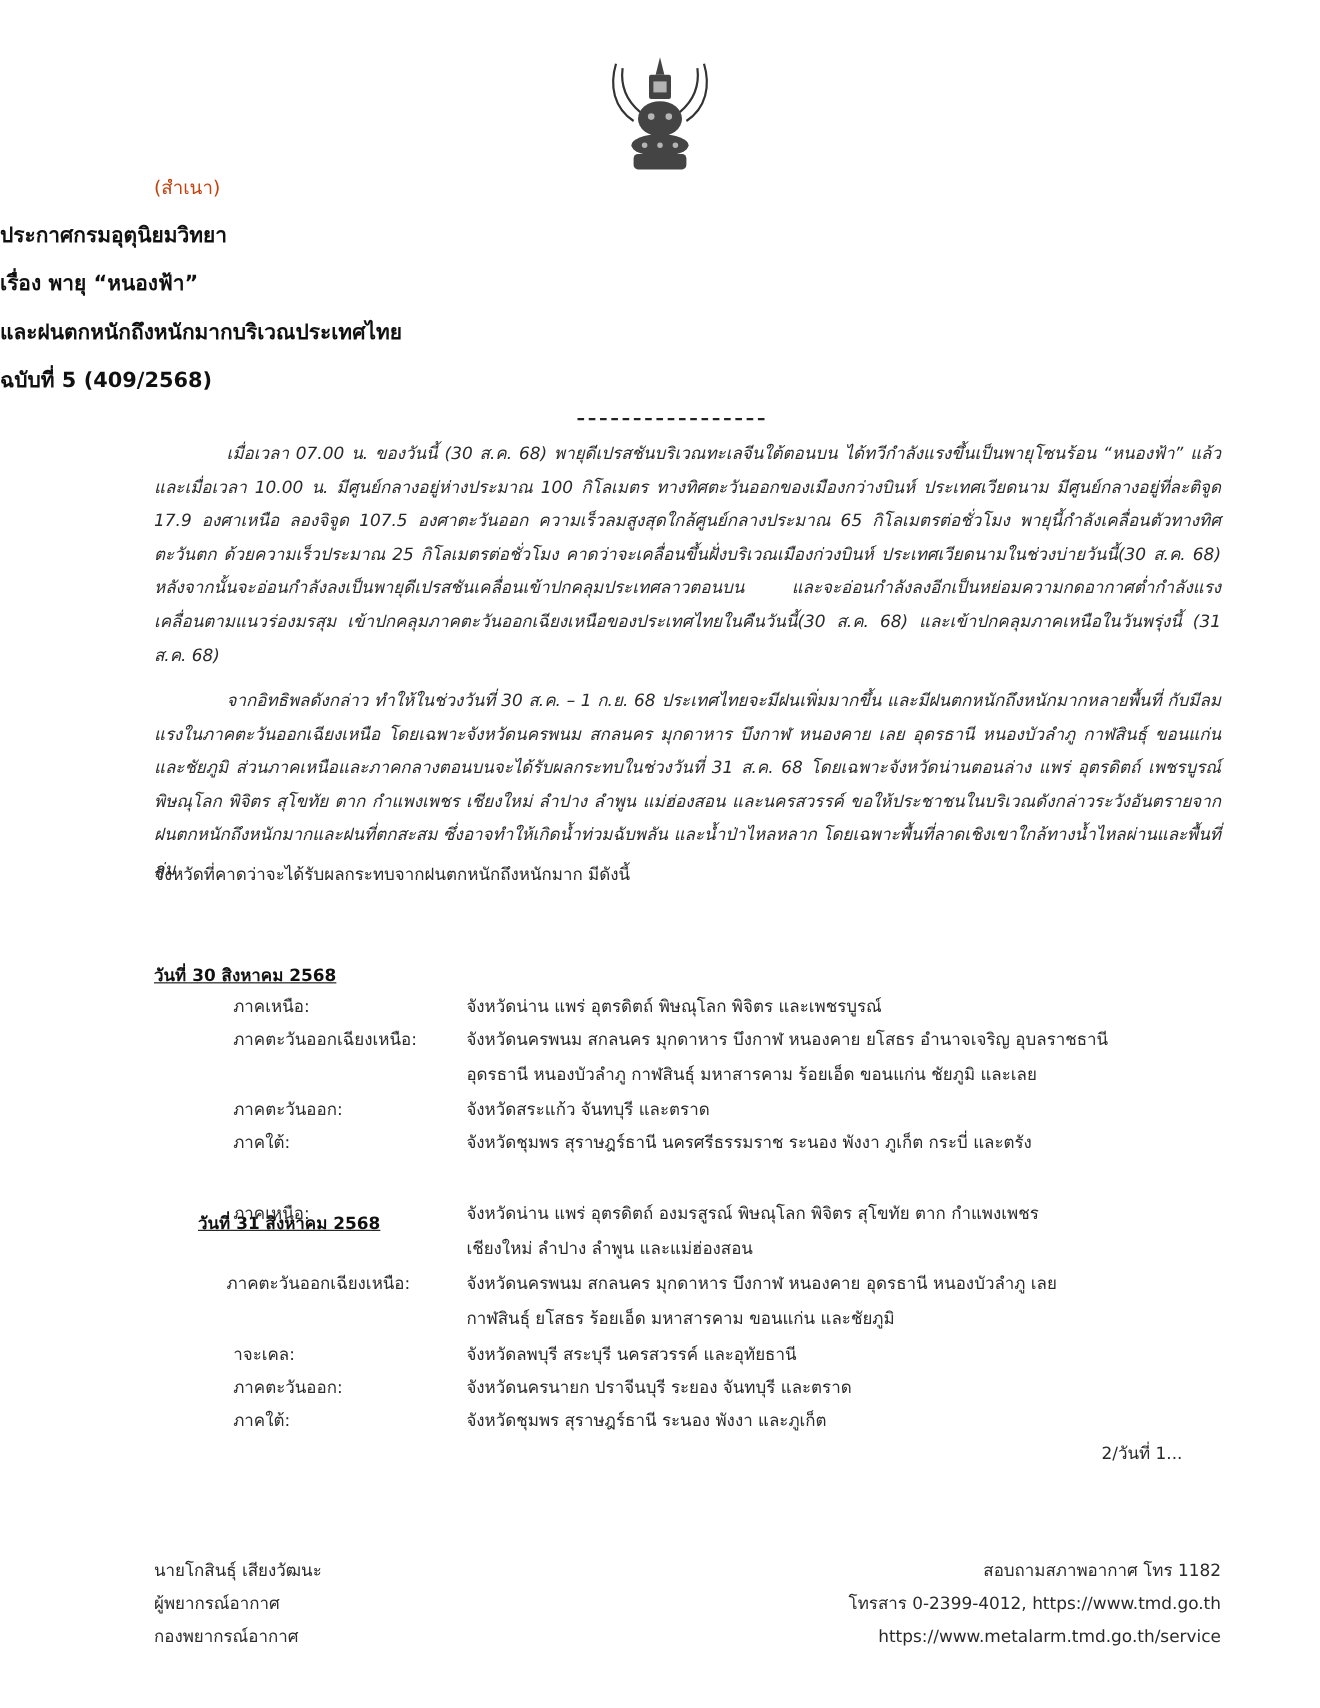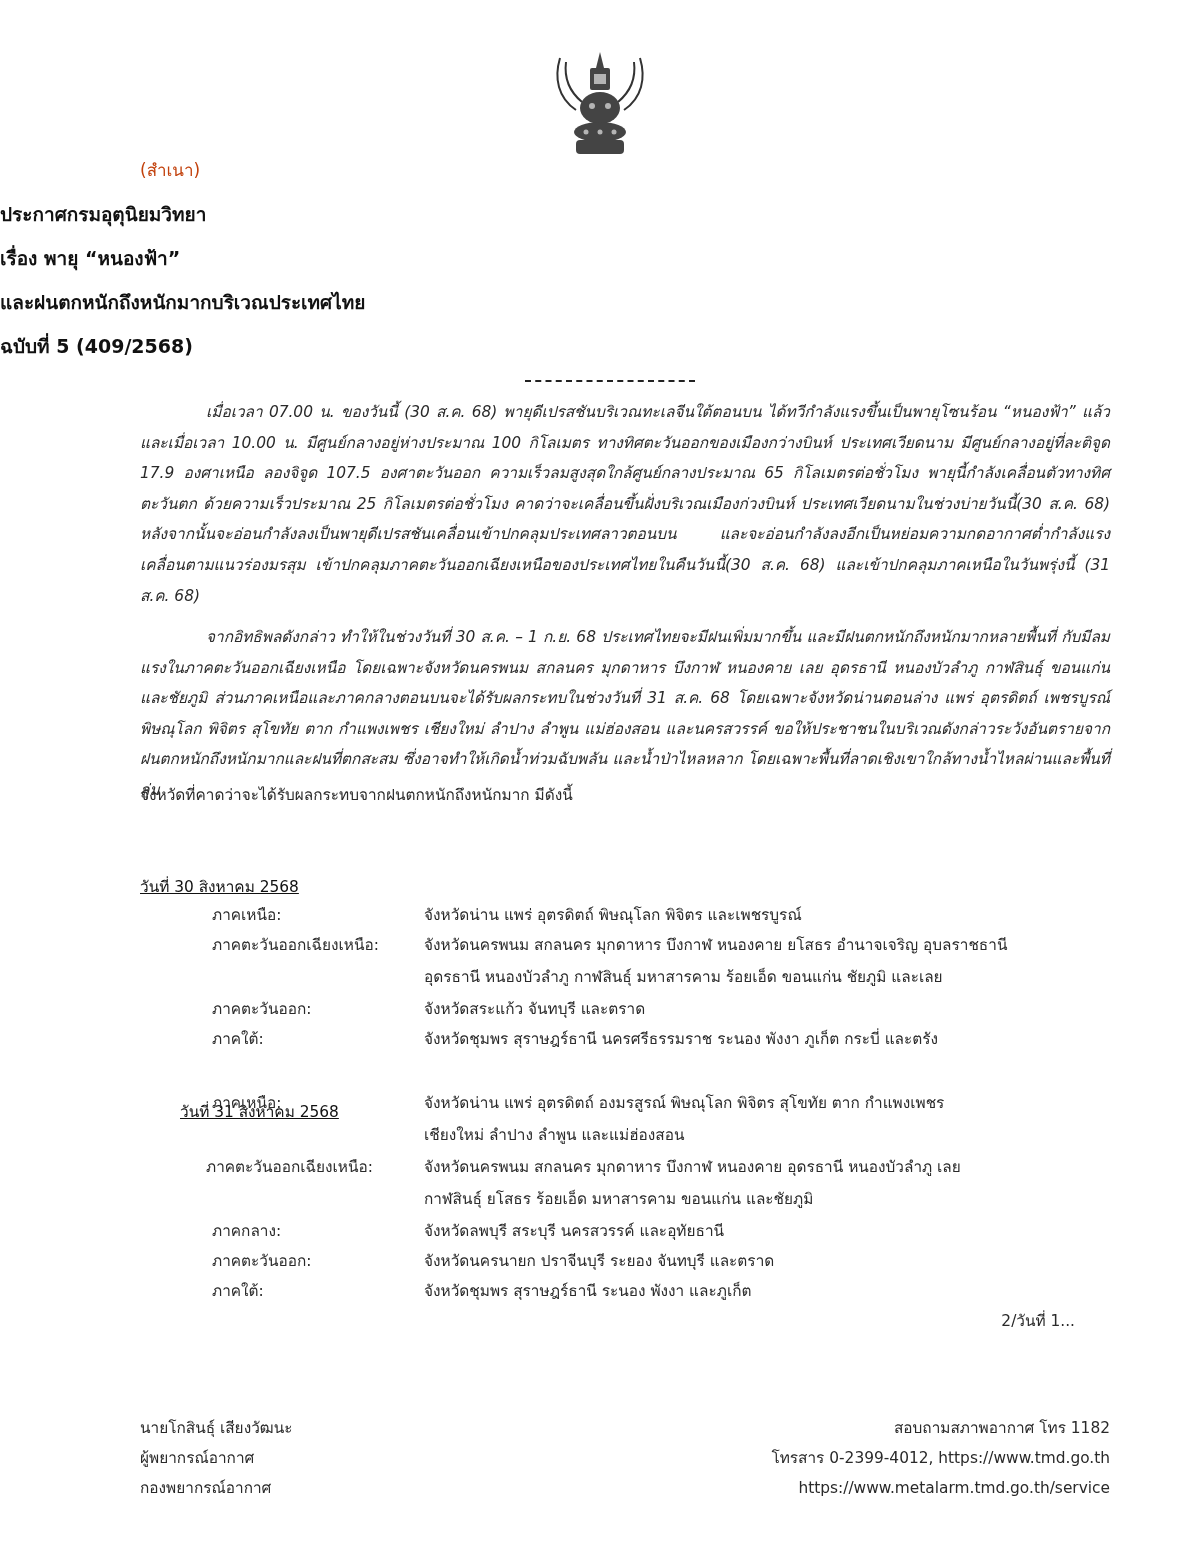--- a/index.html
+++ b/index.html
@@ -13,21 +13,21 @@
   .copy-label { position: absolute; left: 140px; top: 156px; font-size: 17px; color: #c2410c; }
   .title-block { position: absolute; left: 0; width: 1200px; text-align: left; top: 196px; }
   .title-line { font-size: 19px; font-weight: bold; color: #111; height: 44px; line-height: 36px; }
   .title-line.b3 { font-size: 19px; }
   .divider { position: absolute; left: 525px; top: 380px; width: 170px; border-top: 2px dashed #222; }
   .body-text { position: absolute; left: 140px; width: 970px; font-size: 15.4px; line-height: 30.6px; color: #2a2a2a; text-align: justify; text-align-last: left; }
   .p1 { top: 397px; }
   .p2 { top: 622px; }
   .indent { text-indent: 66px; font-style: italic; }
   .intro { position: absolute; left: 140px; top: 782px; font-size: 15.4px; color: #2a2a2a; }
-  .day-head { position: absolute; left: 140px; font-size: 15.4px; font-weight: normal; text-decoration: underline; color: #111; }
+  .day-head { position: absolute; left: 140px; font-size: 15.4px; font-weight: bold; text-decoration: underline; color: #111; }
   .region-row { position: absolute; left: 140px; width: 970px; font-size: 15.4px; line-height: 30px; color: #2a2a2a; }
   .region-row .rlabel { position: absolute; left: 72px; top: 0; }
   .region-row .rlabel.wide { left: 66px; }
   .region-row .rtext { position: absolute; left: 284px; top: 0; width: 680px; }
   .page-ref { position: absolute; right: 125px; top: 1124px; font-size: 15.4px; color: #2a2a2a; }
   .signer { position: absolute; left: 140px; top: 1413px; font-size: 15.4px; line-height: 30px; color: #2a2a2a; }
   .contact { position: absolute; right: 90px; top: 1413px; font-size: 15.4px; line-height: 30px; color: #2a2a2a; text-align: right; }
 </style>
 </head>
 <body>
@@ -106,21 +106,21 @@
     <span class="rtext">เชียงใหม่ ลำปาง ลำพูน และแม่ฮ่องสอน</span>
   </div>
   <div class="region-row" style="top:1152px;">
     <span class="rlabel wide">ภาคตะวันออกเฉียงเหนือ:</span>
     <span class="rtext">จังหวัดนครพนม สกลนคร มุกดาหาร บึงกาฬ หนองคาย อุดรธานี หนองบัวลำภู เลย</span>
   </div>
   <div class="region-row" style="top:1184px;">
     <span class="rtext">กาฬสินธุ์ ยโสธร ร้อยเอ็ด มหาสารคาม ขอนแก่น และชัยภูมิ</span>
   </div>
   <div class="region-row" style="top:1216px;">
-    <span class="rlabel">ภาคกลาง:</span>
+    <span class="rlabel">าจะเคล:</span>
     <span class="rtext">จังหวัดลพบุรี สระบุรี นครสวรรค์ และอุทัยธานี</span>
   </div>
   <div class="region-row" style="top:1246px;">
     <span class="rlabel">ภาคตะวันออก:</span>
     <span class="rtext">จังหวัดนครนายก ปราจีนบุรี ระยอง จันทบุรี และตราด</span>
   </div>
   <div class="region-row" style="top:1276px;">
     <span class="rlabel">ภาคใต้:</span>
     <span class="rtext">จังหวัดชุมพร สุราษฎร์ธานี ระนอง พังงา และภูเก็ต</span>
   </div>

